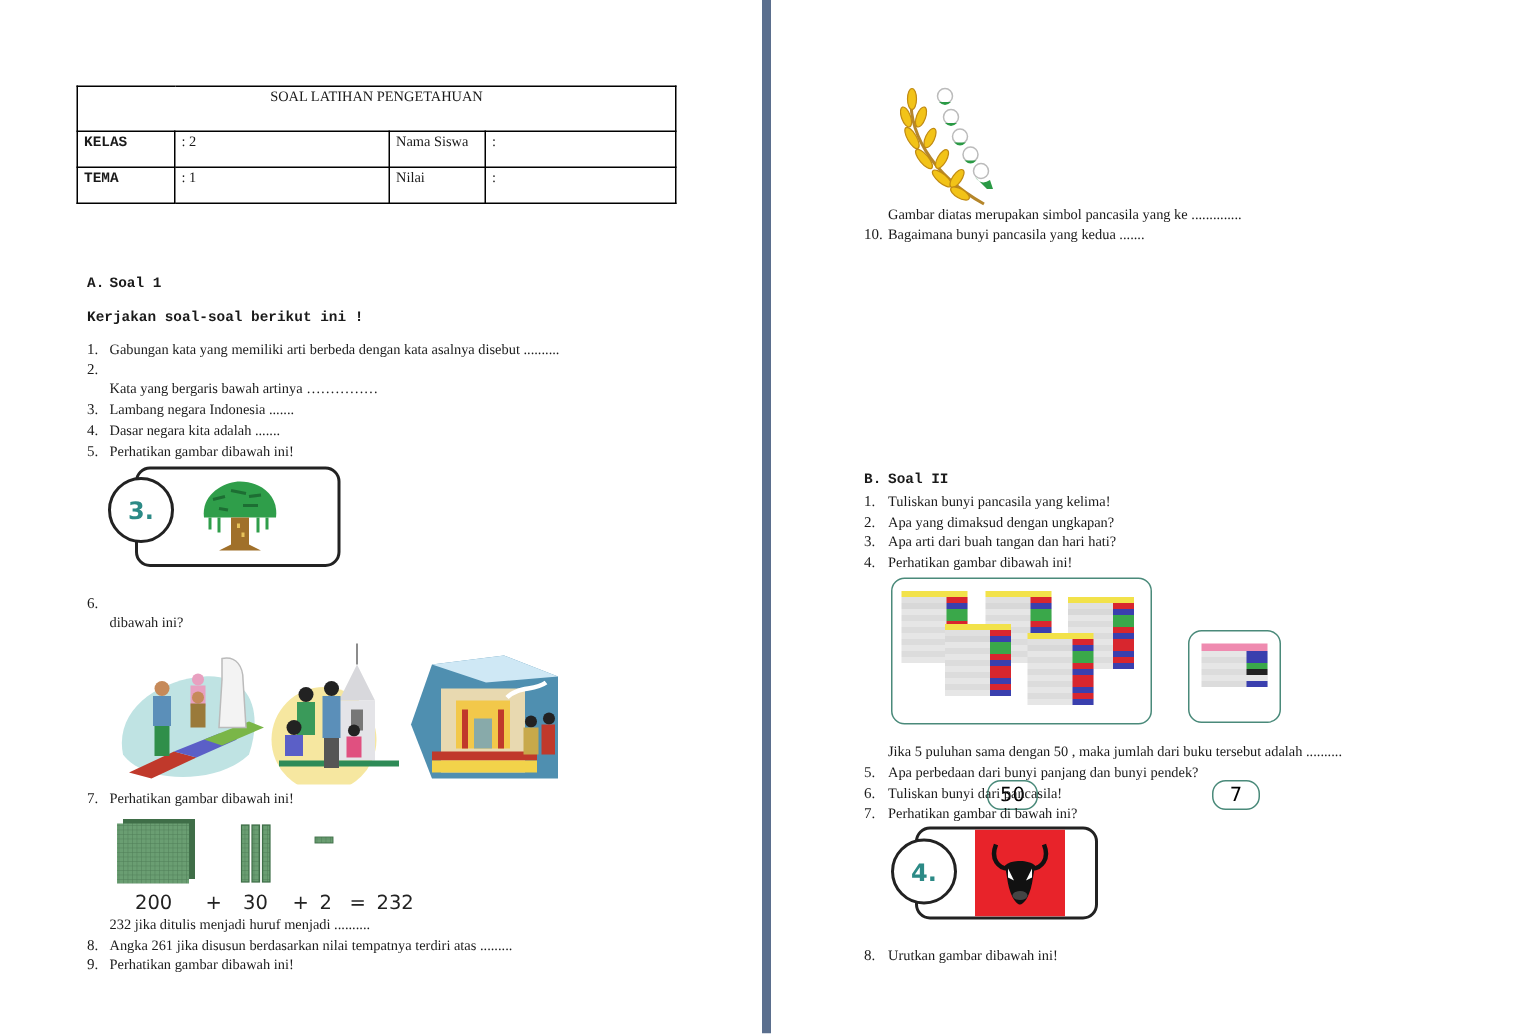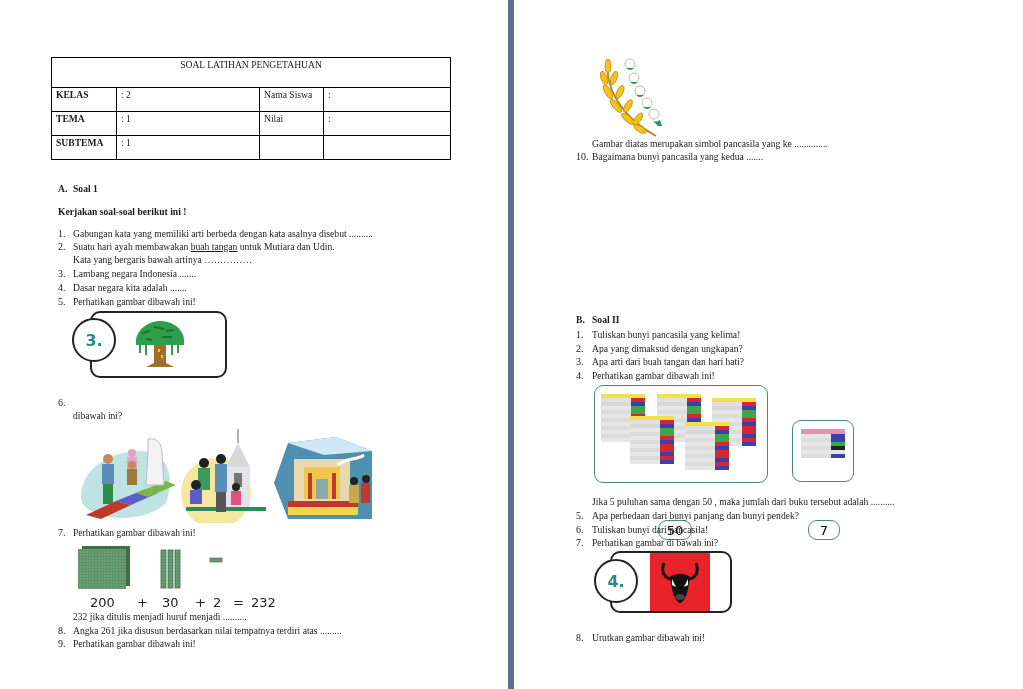--- a/index.html
+++ b/index.html
@@ -3,21 +3,21 @@
 <meta charset="utf-8">
 <style>
   html,body{margin:0;padding:0;}
   body{width:1023px;height:689px;position:relative;overflow:hidden;background:#ffffff;
        font-family:"Liberation Serif","DejaVu Serif",serif;color:#1a1a1a;}
   .page{position:absolute;top:0;height:689px;background:#fff;}
   #page-left{left:0;width:508px;}
   #page-right{left:514px;width:509px;}
   .divider{position:absolute;left:508px;top:0;width:6px;height:689px;background:#5b6f8e;}
   .t{position:absolute;font-size:9.6px;white-space:nowrap;line-height:12px;}
-  .b{font-weight:bold;}
+  .b{font-weight:bold;font-family:Liberation Mono, monospace;}
   .num{position:absolute;font-size:10px;line-height:12px;}
   table.hdr{position:absolute;left:51px;top:57px;width:400px;border-collapse:collapse;font-size:9.6px;}
   table.hdr td{border:1px solid #000;vertical-align:top;padding:1px 4px;line-height:12px;}
   .underline{text-decoration:underline;}
   .badge-box{position:absolute;border:2px solid #222;border-radius:10px;background:#fff;}
   .badge-circ{position:absolute;border:2px solid #222;border-radius:50%;background:#fff;
        color:#2c8a86;font-family:"DejaVu Sans","Liberation Sans",sans-serif;font-weight:bold;
        display:flex;align-items:center;justify-content:center;}
   .eq{position:absolute;font-family:"DejaVu Sans","Liberation Sans",sans-serif;font-size:13px;color:#222;}
   .numlabel{position:absolute;border:1.5px solid #4a8a7a;border-radius:9px;background:#fff;
@@ -39,38 +39,31 @@
       <td style="width:134px">: 2</td>
       <td style="width:55px">Nama Siswa</td>
       <td>:</td>
     </tr>
     <tr style="height:24px">
       <td class="b">TEMA</td>
       <td>: 1</td>
       <td>Nilai</td>
       <td>:</td>
     </tr>
-    <tr style="height:24px">
-      <td class="b">SUBTEMA</td>
-      <td>: 1</td>
-      <td></td>
-      <td></td>
-    </tr>
   </tbody>
     </table>
 
   <span class="t b" style="left:58px;top:183px">A.</span>
   <span class="t b" style="left:73px;top:183px">Soal 1</span>
   <span class="t b" style="left:58px;top:206px">Kerjakan soal-soal berikut ini !</span>
 
   <span class="num" style="left:58px;top:228px">1.</span>
   <span class="t" style="left:73px;top:228px">Gabungan kata yang memiliki arti berbeda dengan kata asalnya disebut ..........</span>
 
   <span class="num" style="left:58px;top:241px">2.</span>
-  <span class="t" style="left:73px;top:241px"><span>Suatu hari ayah membawakan </span><span class="underline">buah tangan</span><span> untuk Mutiara dan Udin.</span></span>
   <span class="t" style="left:73px;top:254px">Kata yang bergaris bawah artinya ……………</span>
 
   <span class="num" style="left:58px;top:268px">3.</span>
   <span class="t" style="left:73px;top:268px">Lambang negara Indonesia .......</span>
   <span class="num" style="left:58px;top:282px">4.</span>
   <span class="t" style="left:73px;top:282px">Dasar negara kita adalah .......</span>
   <span class="num" style="left:58px;top:296px">5.</span>
   <span class="t" style="left:73px;top:296px">Perhatikan gambar dibawah ini!</span>
 
   <div class="badge-box" style="left:90px;top:311px;width:133px;height:63px">

